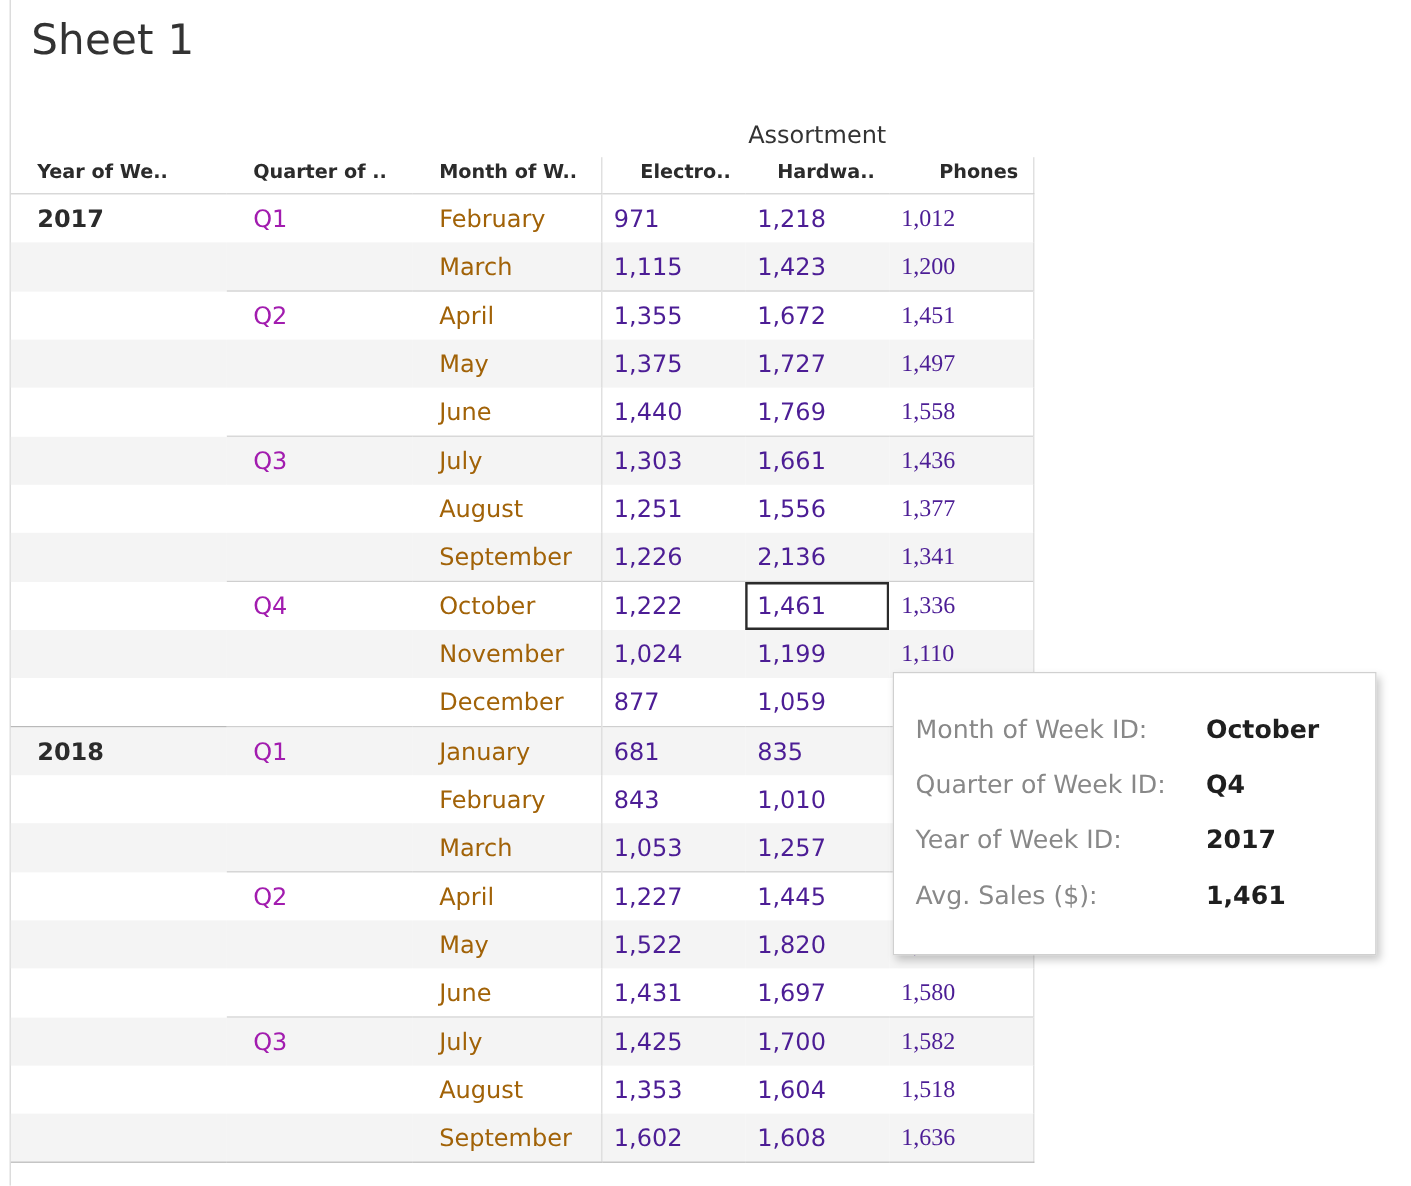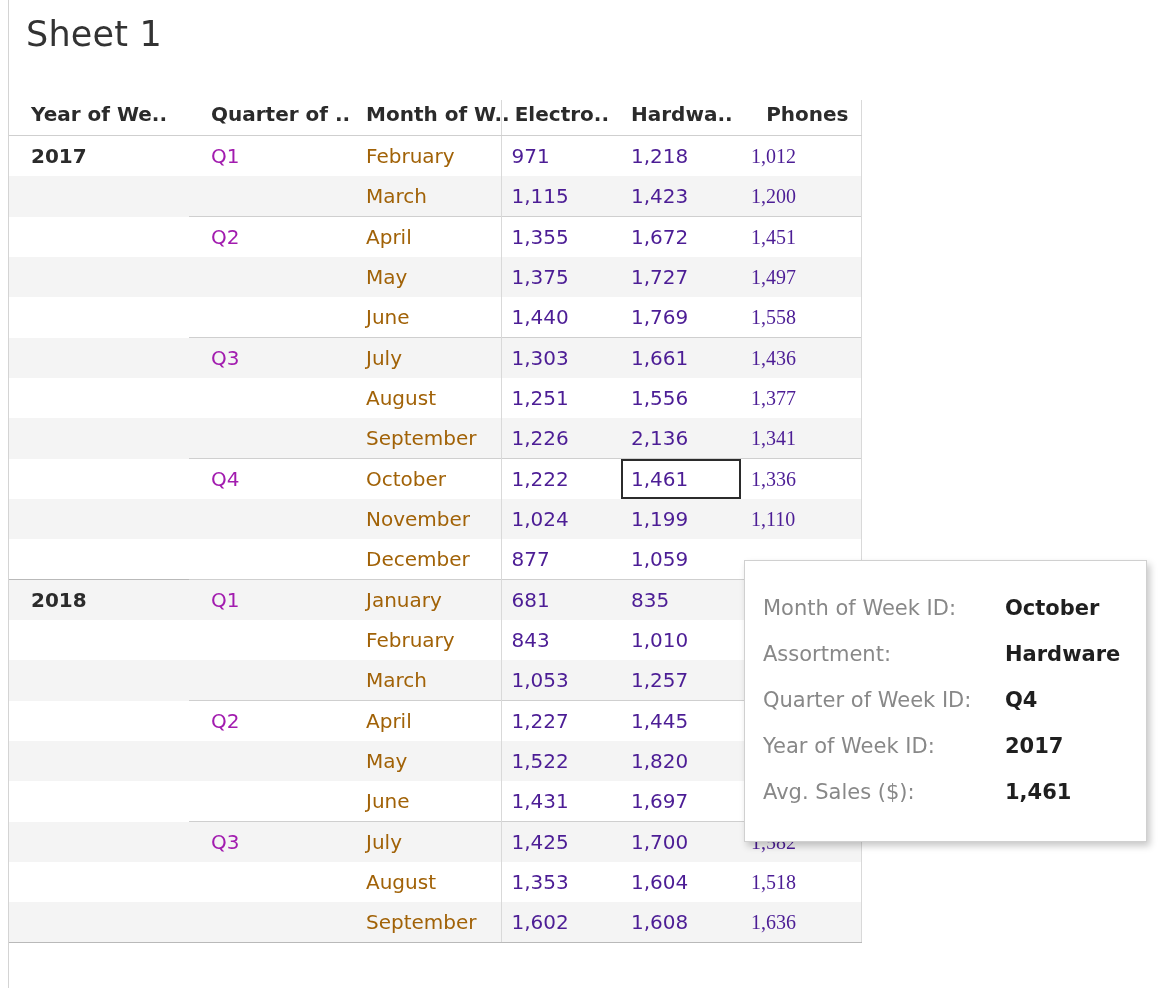--- a/index.html
+++ b/index.html
@@ -68,21 +68,21 @@
     font-weight: 400;
     font-size: 20px;
     color: #333333;
     text-align: center;
     border: none;
   }
 
   
   tr.col-head th {
     font-weight: 600;
-    font-size: 20px;
+    font-size: 16px;
     color: #2b2b2b;
     padding: 2px 10px 9px 10px;
     border-bottom: 1px solid #cfcfcf;
     white-space: nowrap;
     vertical-align: bottom;
   }
   tr.col-head th.dim { text-align: left; padding-left: 22px; }
   tr.col-head th.msr { text-align: right; padding-right: 12px; }
   th.sep-left { border-left: 1px solid #d9d9d9; }
   th.sep-right { border-right: 1px solid #d9d9d9; }
@@ -180,20 +180,24 @@
   <table class="xtab">
     <colgroup>
       <col class="c-year">
         <col class="c-quarter">
         <col class="c-month">
       <col class="c-elec">
         <col class="c-hard">
         <col class="c-phon">
     </colgroup>
     <thead>
+      <tr class="field-head">
+        <th colspan="3"></th>
+        <th colspan="3">Assortment</th>
+      </tr>
       <tr class="col-head">
         <th class="dim">Year of We..</th>
         <th class="dim">Quarter of ..</th>
         <th class="dim">Month of W..</th>
         <th class="msr sep-left">Electro..</th>
         <th class="msr">Hardwa..</th>
         <th class="msr sep-right">Phones</th>
       </tr>
     </thead>
     <tbody id="xtab-body">
@@ -362,24 +366,20 @@
 </div>
 
 <div id="tooltip">
   <table>
     <tbody id="tooltip-body">
         <tr>
           <td class="tt-label">Month of Week ID:</td>
           <td class="tt-value">October</td>
         </tr>
         <tr>
-          <td class="tt-label">Assortment:</td>
-          <td class="tt-value">Hardware</td>
-        </tr>
-        <tr>
           <td class="tt-label">Quarter of Week ID:</td>
           <td class="tt-value">Q4</td>
         </tr>
         <tr>
           <td class="tt-label">Year of Week ID:</td>
           <td class="tt-value">2017</td>
         </tr>
         <tr>
           <td class="tt-label">Avg. Sales ($):</td>
           <td class="tt-value">1,461</td>

